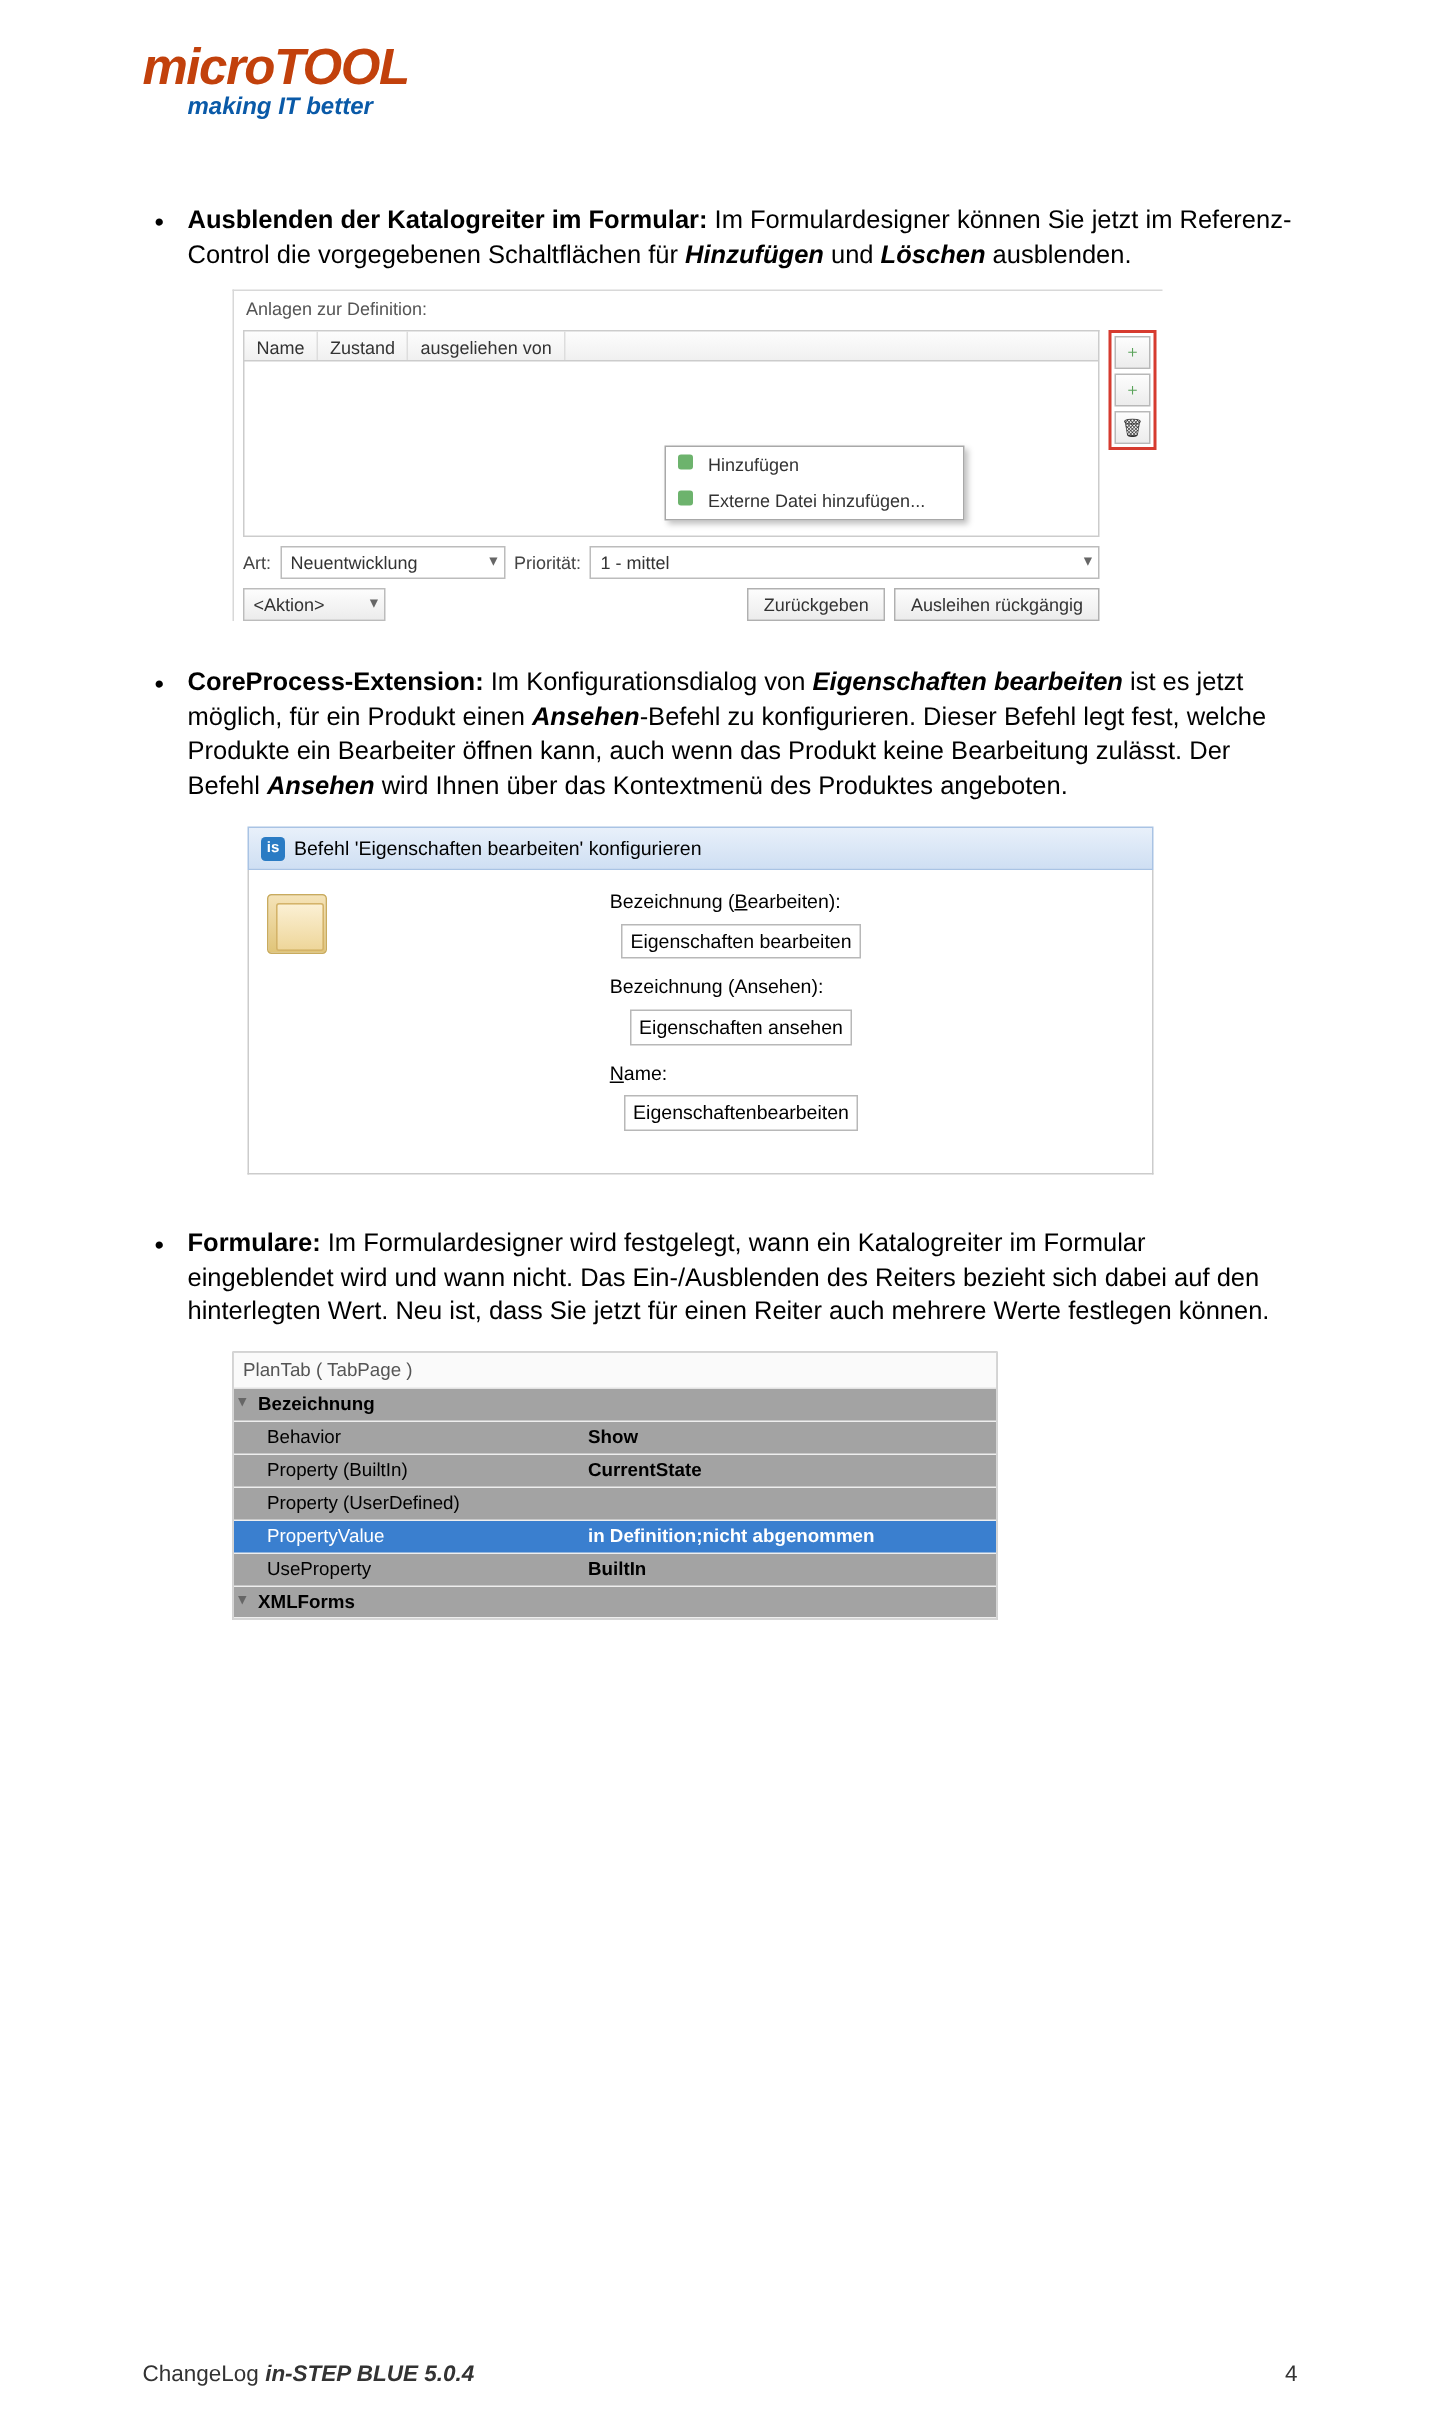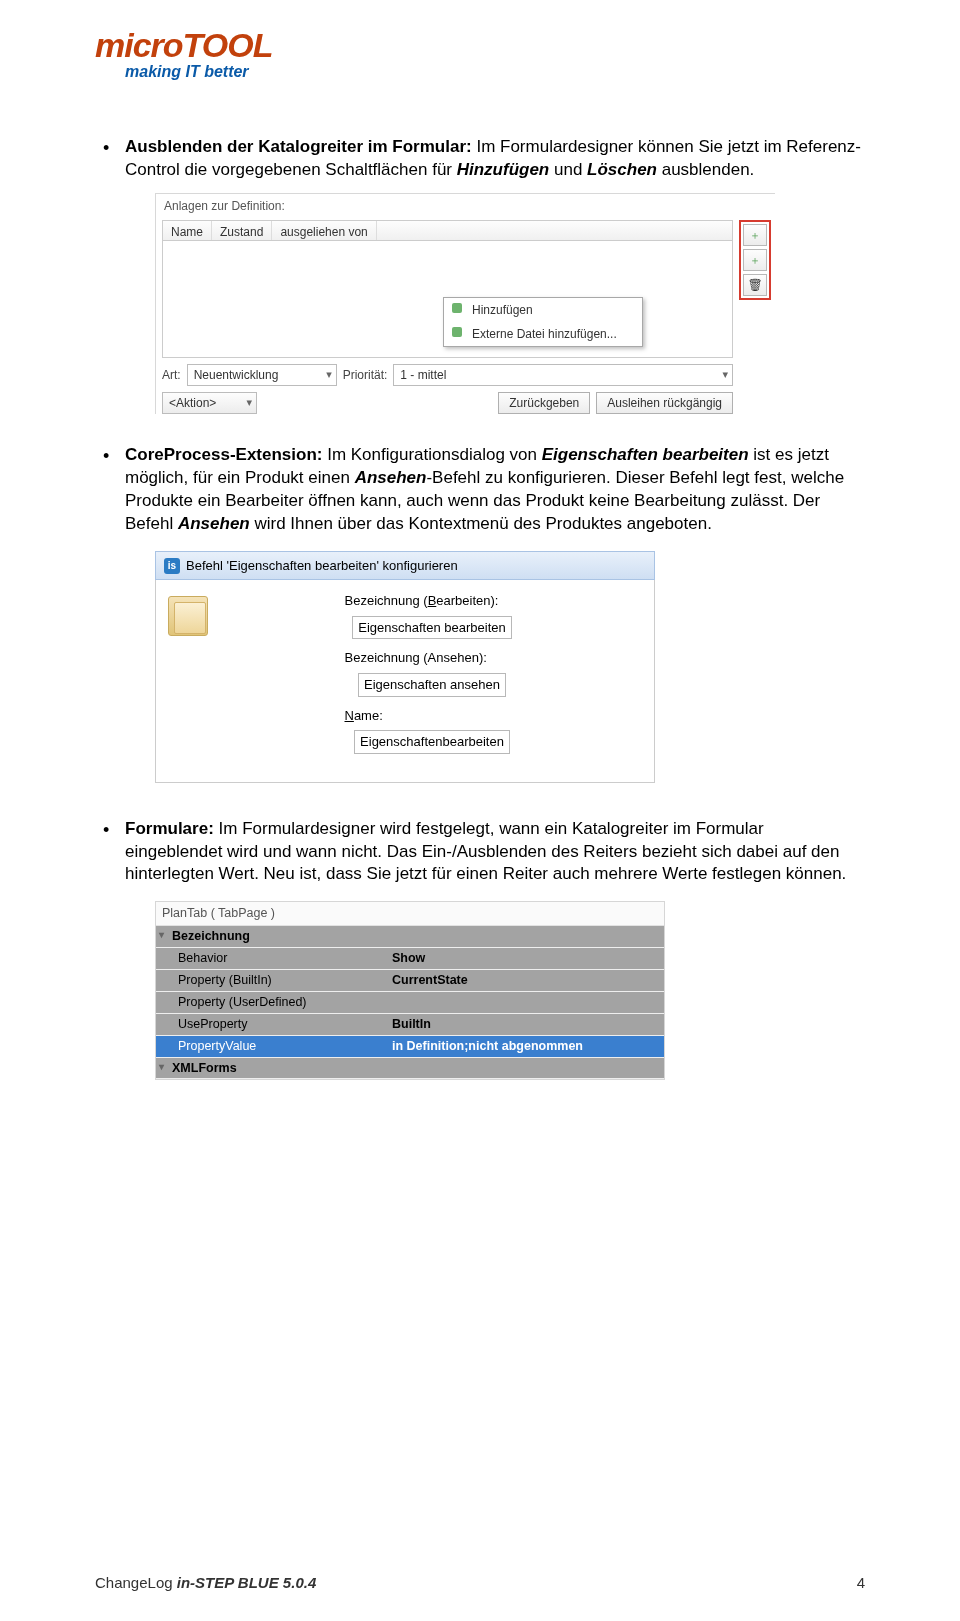--- a/index.html
+++ b/index.html
@@ -168,22 +168,22 @@
   .fig1 .spacer { flex: 1; }
   .fig1 .btn {
     border: 1px solid #b0b0b0;
     background: linear-gradient(#fdfdfd,#ececec);
     padding: 2px 10px;
     font-size: 12px;
   }
 
   
   .fig2 {
-    margin: 15px 0 35px 30px;
-    width: 500px;
+    margin: 15px 0 35px 40px;
+    width: 604px;
     font-family: Tahoma, sans-serif;
     font-size: 13px;
   }
   .fig2 .titlebar {
     background: linear-gradient(#e8f0fa,#cfdff3);
     border: 1px solid #a9c3e4;
     padding: 5px 8px;
     display: flex;
     align-items: center;
     gap: 6px;
@@ -390,27 +390,27 @@
             <div class="c2">Show</div>
           </div>
           <div class="prow">
             <div class="c1">Property (BuiltIn)</div>
             <div class="c2">CurrentState</div>
           </div>
           <div class="prow">
             <div class="c1">Property (UserDefined)</div>
             <div class="c2"></div>
           </div>
+          <div class="prow sel">
+            <div class="c1">PropertyValue</div>
+            <div class="c2">in Definition;nicht abgenommen</div>
+          </div>
           <div class="prow">
             <div class="c1">UseProperty</div>
             <div class="c2">BuiltIn</div>
-          </div>
-          <div class="prow sel">
-            <div class="c1">PropertyValue</div>
-            <div class="c2">in Definition;nicht abgenommen</div>
           </div>
           <div class="prow cat">
             <div class="c1">XMLForms</div>
             <div class="c2"></div>
           </div>
         </div>
     </div>
   </li>
 
 </ul>

